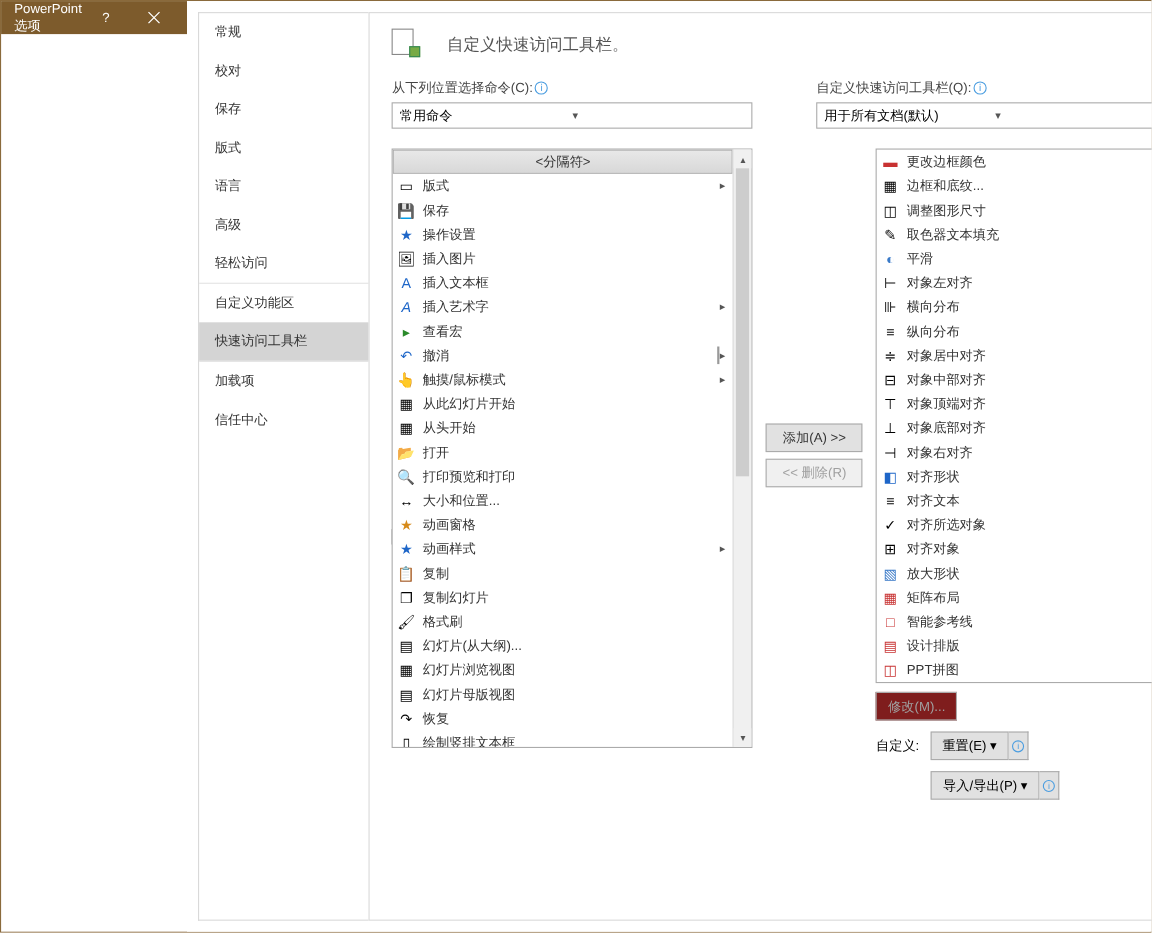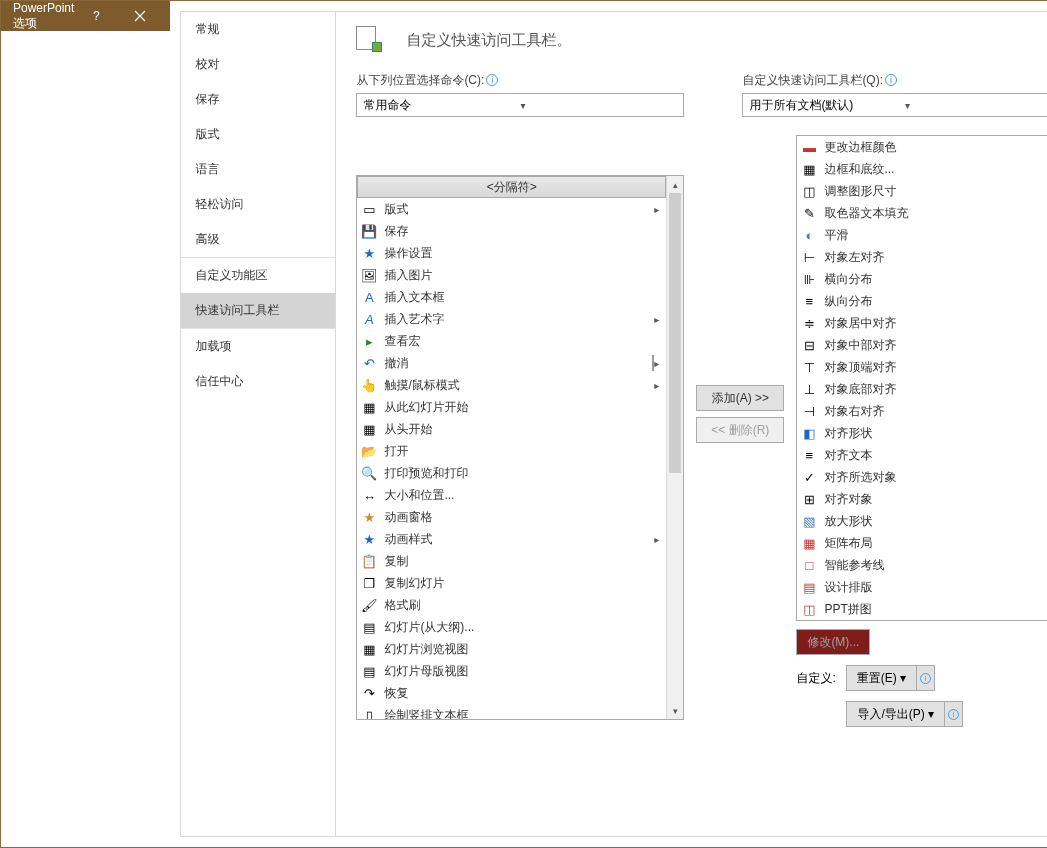--- a/index.html
+++ b/index.html
@@ -20,21 +20,21 @@
 .row-labels { display: flex; gap: 10px; }
 .col-left-l { width: 328px; }
 .col-right-l { width: 325px; margin-left: 48px; }
 .label { color: #444; margin-bottom: 4px; }
 .label .info { display: inline-flex; width: 12px; height: 12px; border: 1px solid #4a9de0; border-radius: 50%; color: #4a9de0; font-size: 9px; align-items: center; justify-content: center; margin-left: 2px; vertical-align: 1px; }
 .dropdown { width: 100%; height: 24px; border: 1px solid #ababab; background: #fff; display: flex; align-items: center; padding: 0 6px; cursor: pointer; }
 .dropdown span { flex: 1; }
 .dropdown .chev { font-size: 10px; color: #555; }
 .columns { display: flex; margin-top: 18px; gap: 0; flex: 1; min-height: 0; }
 .listbox { border: 1px solid #ababab; background: #fff; position: relative; display: flex; flex-direction: column; }
-.listbox.left { width: 328px; height: 545px; margin-top: 40px; }
+.listbox.left { width: 328px; height: 545px; }
 .listbox.right { width: 325px; height: 490px; }
 .list-scroll { flex: 1; overflow: hidden; position: relative; }
 .list-item { display: flex; align-items: center; height: 22px; padding: 0 3px; cursor: pointer; }
 .list-item.selected { background: linear-gradient(#e8e8e8,#d8d8d8); border: 1px solid #aaa; height: 22px; padding: 0 2px; }
 .li-icon { width: 18px; height: 16px; display: flex; align-items: center; justify-content: center; margin-right: 6px; font-size: 13px; }
 .li-text { flex: 1; color: #333; white-space: nowrap; overflow: hidden; }
 .li-arrow { font-size: 10px; color: #555; padding-right: 4px; }
 .li-sep { width: 2px; height: 16px; background: #999; margin: 0 0 0 3px; }
 .scrollbar { width: 17px; background: #f0f0f0; border-left: 1px solid #dcdcdc; display: flex; flex-direction: column; }
 .sb-btn { height: 17px; display: flex; align-items: center; justify-content: center; font-size: 9px; color: #555; cursor: pointer; background: #f0f0f0; }
@@ -77,22 +77,22 @@
     </div>
   </div>
 
   <div class="body">
     <div class="sidebar" id="sidebar">
         <div class="item">常规</div>
         <div class="item">校对</div>
         <div class="item">保存</div>
         <div class="item">版式</div>
         <div class="item">语言</div>
+        <div class="item">高级</div>
         <div class="item">轻松访问</div>
-        <div class="item">高级</div>
         <div class="sep"></div>
         <div class="item">自定义功能区</div>
         <div class="item selected">快速访问工具栏</div>
         <div class="sep"></div>
         <div class="item">加载项</div>
         <div class="item">信任中心</div>
       </div>
 
     <div class="main">
       <div class="header">

